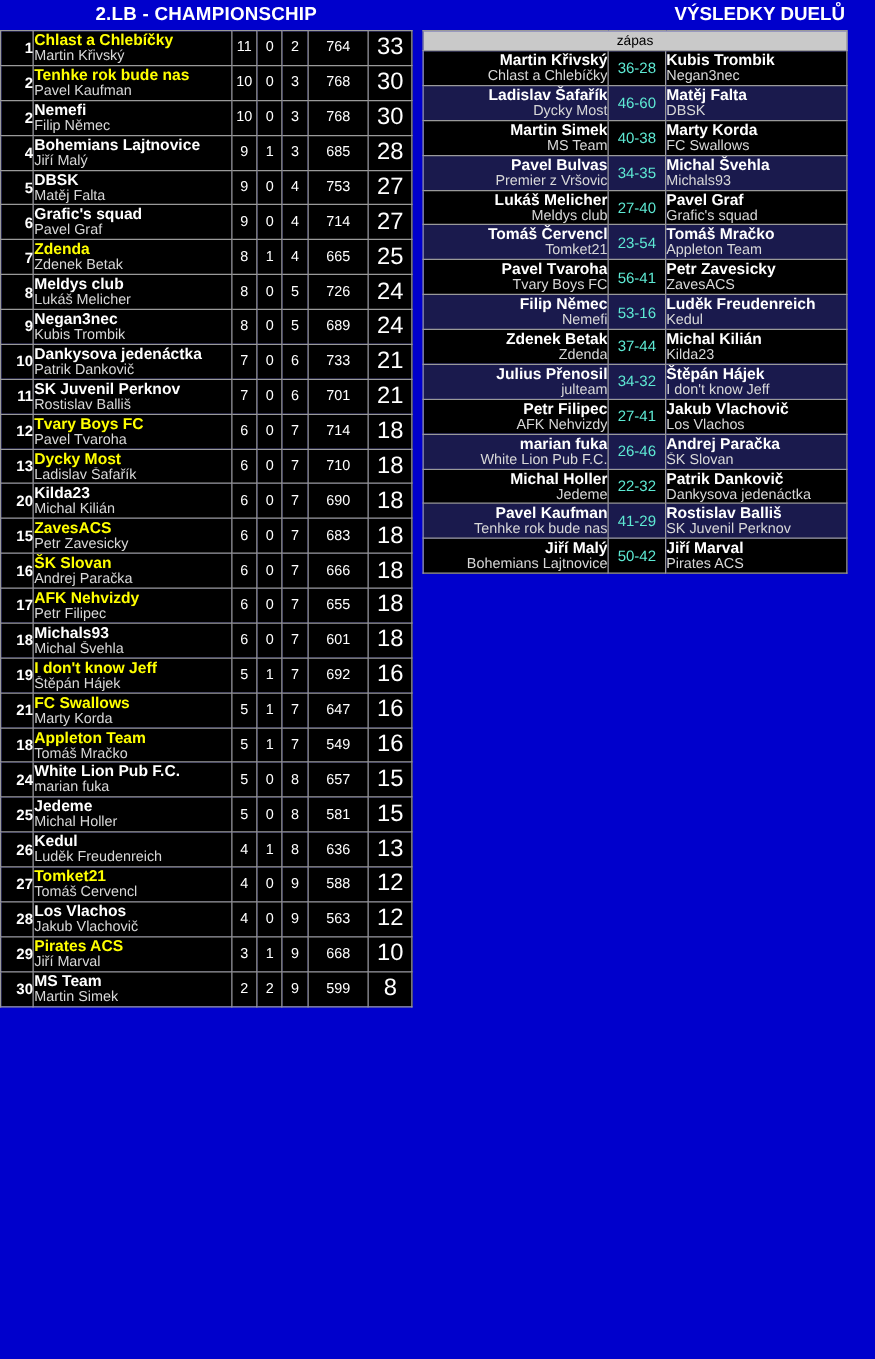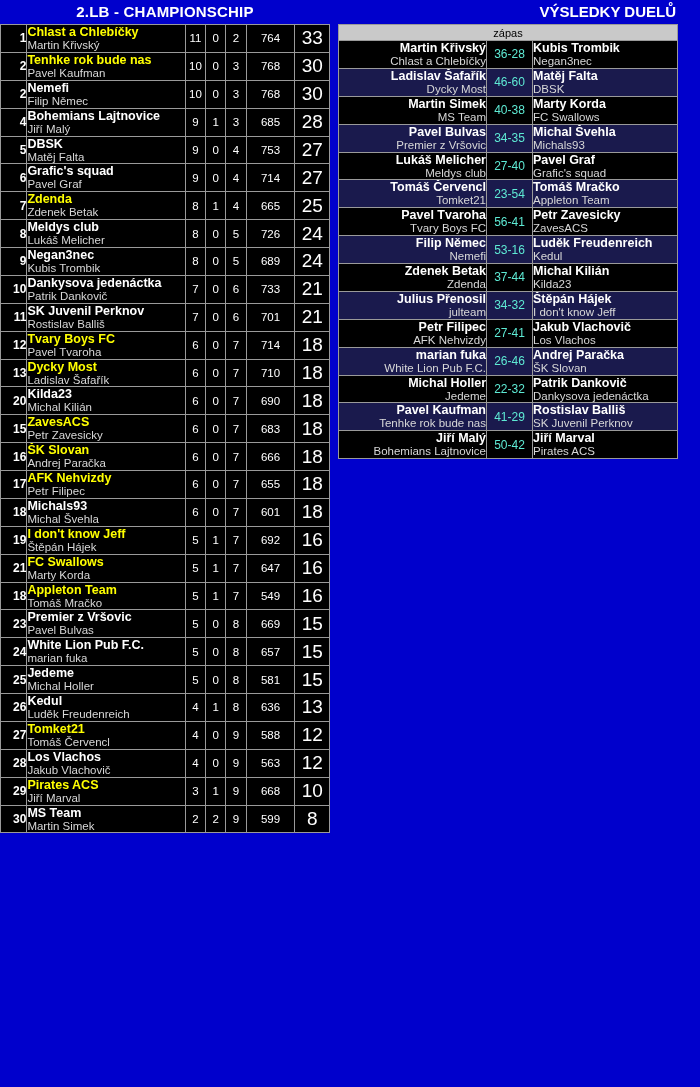--- a/index.html
+++ b/index.html
@@ -425,32 +425,20 @@
           <td class="rowcell poz">18</td>
           <td class="rowcell namecell">
             <div class="teamname yellow">Appleton Team</div>
             <div class="playername">Tomáš Mračko</div>
           </td>
           <td class="rowcell num">5</td>
           <td class="rowcell num">1</td>
           <td class="rowcell num">7</td>
           <td class="rowcell skore">549</td>
           <td class="rowcell body">16</td>
-        </tr>
-        <tr>
-          <td class="rowcell poz">23</td>
-          <td class="rowcell namecell">
-            <div class="teamname">Premier z Vršovic</div>
-            <div class="playername">Pavel Bulvas</div>
-          </td>
-          <td class="rowcell num">5</td>
-          <td class="rowcell num">0</td>
-          <td class="rowcell num">8</td>
-          <td class="rowcell skore">669</td>
-          <td class="rowcell body">15</td>
         </tr>
         <tr>
           <td class="rowcell poz">24</td>
           <td class="rowcell namecell">
             <div class="teamname">White Lion Pub F.C.</div>
             <div class="playername">marian fuka</div>
           </td>
           <td class="rowcell num">5</td>
           <td class="rowcell num">0</td>
           <td class="rowcell num">8</td>

